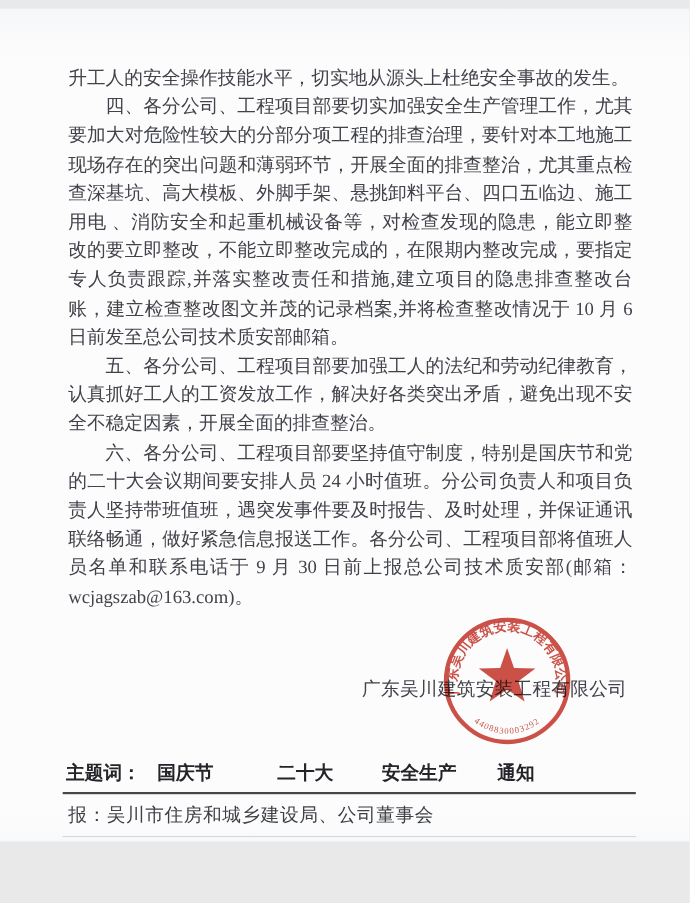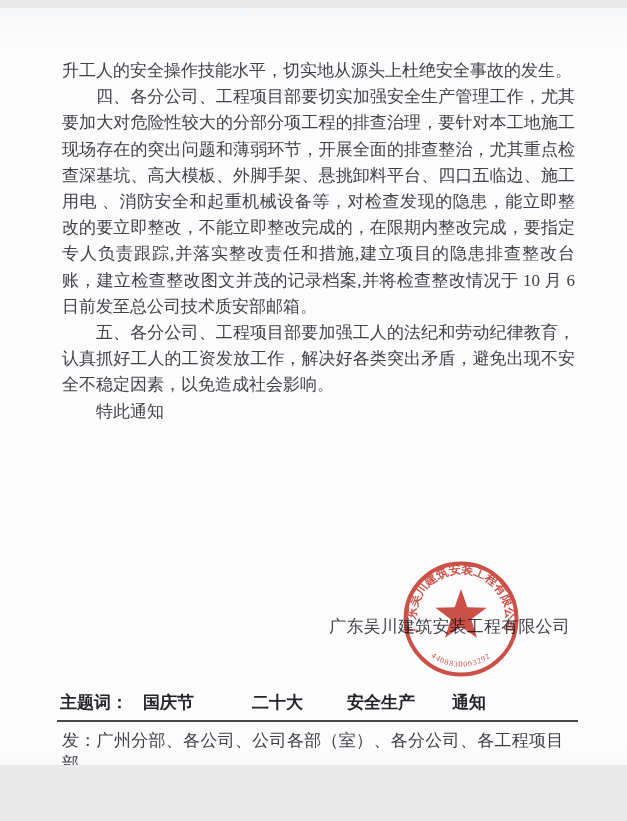--- a/index.html
+++ b/index.html
@@ -54,22 +54,22 @@
   }
 </style>
 </head>
 <body>
 
 <div class="page">
 
   <div class="body-text">
     <p class="para noindent">升工人的安全操作技能水平，切实地从源头上杜绝安全事故的发生。</p>
     <p class="para">四、各分公司、工程项目部要切实加强安全生产管理工作，尤其要加大对危险性较大的分部分项工程的排查治理，要针对本工地施工现场存在的突出问题和薄弱环节，开展全面的排查整治，尤其重点检查深基坑、高大模板、外脚手架、悬挑卸料平台、四口五临边、施工用电 、消防安全和起重机械设备等，对检查发现的隐患，能立即整改的要立即整改，不能立即整改完成的，在限期内整改完成，要指定专人负责跟踪,并落实整改责任和措施,建立项目的隐患排查整改台账，建立检查整改图文并茂的记录档案,并将检查整改情况于 10 月 6 日前发至总公司技术质安部邮箱。</p>
-    <p class="para">五、各分公司、工程项目部要加强工人的法纪和劳动纪律教育，认真抓好工人的工资发放工作，解决好各类突出矛盾，避免出现不安全不稳定因素，以免造成社会影响。</p>
-    <p class="para">特此通知</p>
+    <p class="para">五、各分公司、工程项目部要加强工人的法纪和劳动纪律教育，认真抓好工人的工资发放工作，解决好各类突出矛盾，避免出现不安全不稳定因素，开展全面的排查整治。</p>
+    <p class="para">六、各分公司、工程项目部要坚持值守制度，特别是国庆节和党的二十大会议期间要安排人员 24 小时值班。分公司负责人和项目负责人坚持带班值班，遇突发事件要及时报告、及时处理，并保证通讯联络畅通，做好紧急信息报送工作。各分公司、工程项目部将值班人员名单和联系电话于 9 月 30 日前上报总公司技术质安部(邮箱：wcjagszab@163.com)。</p>
   </div>
 
   <div class="signature">
     <div class="company">广东吴川建筑安装工程有限公司</div>
   </div>
 
   <svg class="seal" viewBox="0 0 150 150" xmlns="http://www.w3.org/2000/svg">
     <defs>
       <path id="sealTop" d="M 31.5 88.3 A 45.5 45.5 0 1 1 118.5 88.3" fill="none"></path>
       <path id="sealBottom" d="M 32.2 96.8 A 48 48 0 0 0 117.8 96.8" fill="none"></path>
@@ -85,18 +85,19 @@
   </svg>
 
   <div class="footer">
     <div class="subject-row">
       <span class="lbl">主题词：</span>
       <span class="t1">国庆节</span>
       <span class="t2">二十大</span>
       <span class="t3">安全生产</span>
       <span class="t4">通知</span>
     </div>
+    <div class="report-row">报：吴川市住房和城乡建设局、公司董事会</div>
     <div class="dist-row">发：广州分部、各公司、公司各部（室）、各分公司、各工程项目部</div>
   </div>
 
   <div class="page-number">2</div>
 
 </div>
 
 </body></html>

